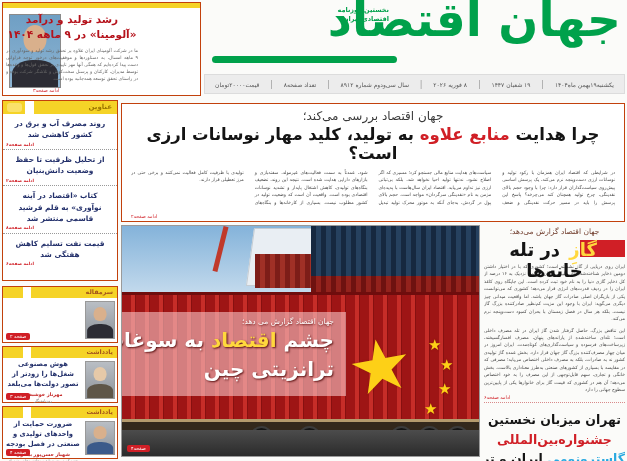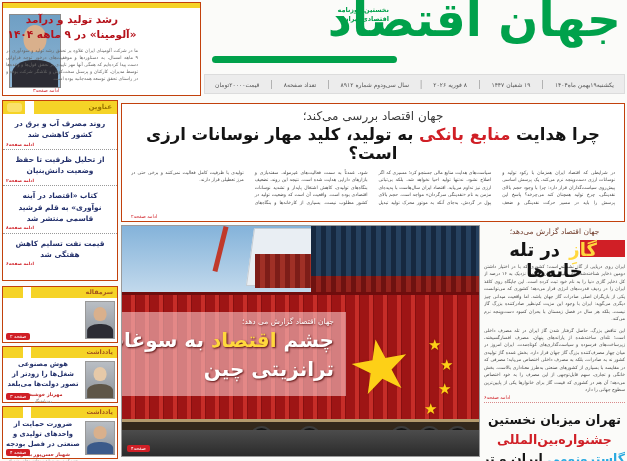--- a/index.html
+++ b/index.html
@@ -203,21 +203,21 @@
         <div class="op-author">شهباز حسن‌پور بیگلری</div>
         <div class="op-role">عضو کمیسیون صنایع و معادن مجلس شورای اسلامی</div>
       </div>
       <span class="page-pill">صفحه ۴</span>
     </div>
   </div>
 
   <div id="lead" class="box">
     <div id="lead-kicker">جهان اقتصاد بررسی می‌کند؛</div>
     <div id="lead-headline">
-      <span>چرا هدایت </span><span class="red">منابع بانکی</span><span> به تولید، کلید مهار نوسانات ارزی است؟</span>
+      <span>چرا هدایت </span><span class="red">منابع علاوه</span><span> به تولید، کلید مهار نوسانات ارزی است؟</span>
     </div>
     <div id="lead-cols">در شرایطی که اقتصاد ایران همزمان با رکود تولید و نوسانات ارزی دست‌وپنجه نرم می‌کند، یک پرسش اساسی پیش‌روی سیاست‌گذاران قرار دارد: چرا با وجود حجم بالای نقدینگی، چرخ تولید همچنان کند می‌چرخد؟ پاسخ این پرسش را باید در مسیر حرکت نقدینگی و ضعف سیاست‌های هدایت منابع مالی جستجو کرد؛ مسیری که اگر اصلاح نشود، نه‌تنها تولید احیا نخواهد شد، بلکه بی‌ثباتی ارزی نیز تداوم می‌یابد. اقتصاد ایران سال‌هاست با پدیده‌ای مزمن به نام «نقدینگی سرگردان» مواجه است. حجم بالای پول در گردش، به‌جای آنکه به موتور محرک تولید تبدیل شود، عمدتاً به سمت فعالیت‌های غیرمولد، سفته‌بازی و بازارهای دارایی هدایت شده است. نتیجه این روند، تضعیف بنگاه‌های تولیدی، کاهش اشتغال پایدار و تشدید نوسانات اقتصادی بوده است. واقعیت آن است که وضعیت تولید در کشور مطلوب نیست. بسیاری از کارخانه‌ها و بنگاه‌های تولیدی با ظرفیت کامل فعالیت نمی‌کنند و برخی حتی در مرز تعطیلی قرار دارند.</div>
     <span class="more-tag">ادامه صفحه۲</span>
   </div>
 
   <div id="photo-story" class="box">
     <div id="sky"></div>
     <div id="cab"></div>
     <div id="crane"></div>
     <div id="stack-navy"></div>

